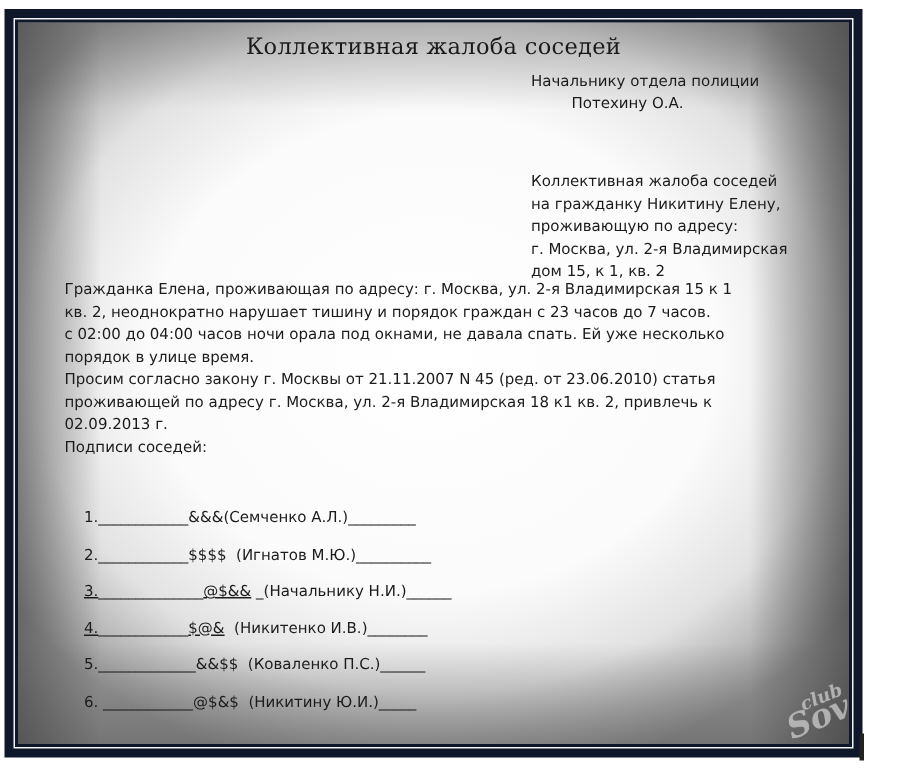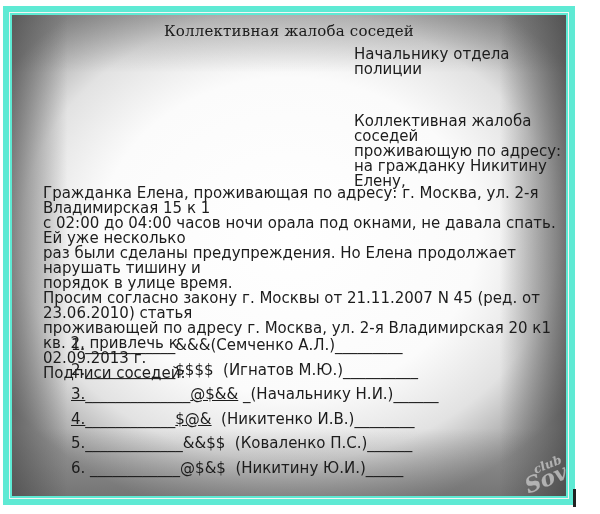--- a/index.html
+++ b/index.html
@@ -1,21 +1,21 @@
 <!DOCTYPE html>
 <html><head>
 <meta charset="utf-8">
 <style>
   html, body { margin: 0; padding: 0; }
   body {
     width: 600px; height: 514px; background: #ffffff; position: relative; overflow: hidden;
   }
   .frame {
     position: absolute; left: 3px; top: 6px; width: 572px; height: 499px;
-    background: #5eead4; box-sizing: border-box;
+    background: #0f172a; box-sizing: border-box;
   }
   .frame-inner {
     position: absolute; left: 6px; top: 6px; right: 6px; bottom: 6px;
     border: 1px solid #f4f4f4;
     box-sizing: border-box;
   }
   .paper {
     position: absolute; left: 2px; top: 2px; right: 2px; bottom: 2px;
     background:
       radial-gradient(ellipse 62% 60% at 50% 46%, #ffffff 0%, #fbfbfb 55%, #e2e2e2 78%, #9a9a9a 100%);
@@ -26,27 +26,27 @@
     background:
       linear-gradient(to right, rgba(60,60,60,0.55) 0%, rgba(255,255,255,0) 10%, rgba(255,255,255,0) 88%, rgba(60,60,60,0.65) 100%),
       linear-gradient(to bottom, rgba(80,80,80,0.35) 0%, rgba(255,255,255,0) 12%, rgba(255,255,255,0) 86%, rgba(80,80,80,0.5) 100%);
     pointer-events: none;
   }
   .doc-title {
     position: absolute; left: 0; right: 0; top: 7px; text-align: center;
     font-family: "DejaVu Serif", serif; font-size: 15px; color: #1a1a1a;
     letter-spacing: 0.2px;
   }
-  .txt { font-family: "DejaVu Sans", sans-serif; font-size: 15px; color: #1c1c1c; line-height: 15px; }
+  .txt { font-family: "DejaVu Sans", sans-serif; font-size: 10px; color: #1c1c1c; line-height: 15px; }
   .addressee { position: absolute; left: 342px; top: 32px; }
   .addressee .l2 { padding-left: 27px; }
   .subject { position: absolute; left: 342px; top: 99px; }
   .body { position: absolute; left: 31px; top: 171px; width: 520px; }
   .signatures { position: absolute; left: 44px; top: 323px; width: 340px; }
-  .sig-row { height: 24.5px; line-height: 15px; white-space: pre; margin-left: 15px; }
+  .sig-row { height: 24.5px; line-height: 15px; white-space: pre; }
   .sig-row.underlined .num, .sig-row.underlined .mark { text-decoration: underline; }
   .watermark {
     position: absolute; left: 510px; top: 440px;
     font-family: "DejaVu Serif", serif; font-style: italic; font-weight: bold;
     color: rgba(235,235,235,0.55); font-size: 22px; transform: rotate(-22deg);
     text-shadow: 0 0 1px rgba(120,120,120,0.5);
   }
   .watermark .small { font-size: 12px; display: block; margin-left: 14px; margin-bottom: -8px; }
   .tick { position: absolute; left: 573px; top: 489px; width: 3px; height: 18px; background: #222; }
 </style>
@@ -54,35 +54,38 @@
 <body>
 
 <div class="frame">
   <div class="frame-inner">
     <div class="paper">
 
       <div class="doc-title">Коллективная жалоба соседей</div>
 
       <div class="addressee txt">
         <div>Начальнику отдела полиции</div>
+        <div class="l2">Потехину О.А.</div>
       </div>
 
       <div class="subject txt">
         <div>Коллективная жалоба соседей</div>
+        <div>на гражданку Никитину Елену,</div>
         <div>проживающую по адресу:</div>
-        <div>на гражданку Никитину Елену,</div>
+        <div>г. Москва, ул. 2-я Владимирская</div>
+        <div>дом 15, к 1, кв. 2</div>
       </div>
 
       <div class="body txt">
         <div>Гражданка Елена, проживающая по адресу: г. Москва, ул. 2-я Владимирская 15 к 1</div>
+        <div>кв. 2, неоднократно нарушает тишину и порядок граждан с 23 часов до 7 часов.</div>
         <div>с 02:00 до 04:00 часов ночи орала под окнами, не давала спать. Ей уже несколько</div>
-        <div>раз были сделаны предупреждения. Но Елена продолжает нарушать тишину и</div>
         <div>порядок в улице время.</div>
         <div>Просим согласно закону г. Москвы от 21.11.2007 N 45 (ред. от 23.06.2010) статья</div>
-        <div>проживающей по адресу г. Москва, ул. 2-я Владимирская 20 к1 кв. 2, привлечь к</div>
+        <div>проживающей по адресу г. Москва, ул. 2-я Владимирская 18 к1 кв. 2, привлечь к</div>
         <div>02.09.2013 г.</div>
         <div>Подписи соседей:</div>
       </div>
 
       <div class="signatures txt">
         <div class="sig-row"><span class="num">1.</span><span>____________</span><span class="mark">&amp;&amp;&amp;</span><span>(Семченко А.Л.)</span><span>_________</span></div>
         <div class="sig-row"><span class="num">2.</span><span>____________</span><span class="mark">$$$$</span><span>  (Игнатов М.Ю.)</span><span>__________</span></div>
         <div class="sig-row underlined"><span class="num">3.</span><span>______________</span><span class="mark">@$&amp;&amp;</span><span> _(Начальнику Н.И.)</span><span>______</span></div>
         <div class="sig-row underlined"><span class="num">4.</span><span>____________</span><span class="mark">$@&amp;</span><span>  (Никитенко И.В.)</span><span>________</span></div>
         <div class="sig-row"><span class="num">5.</span><span>_____________</span><span class="mark">&amp;&amp;$$</span><span>  (Коваленко П.С.)</span><span>______</span></div>

